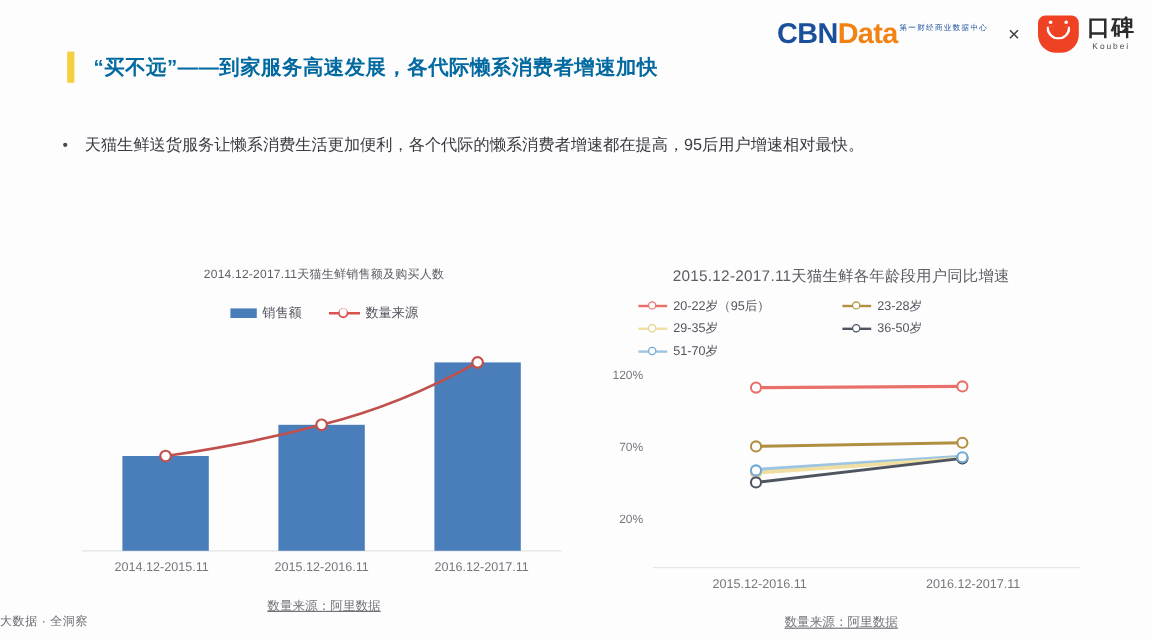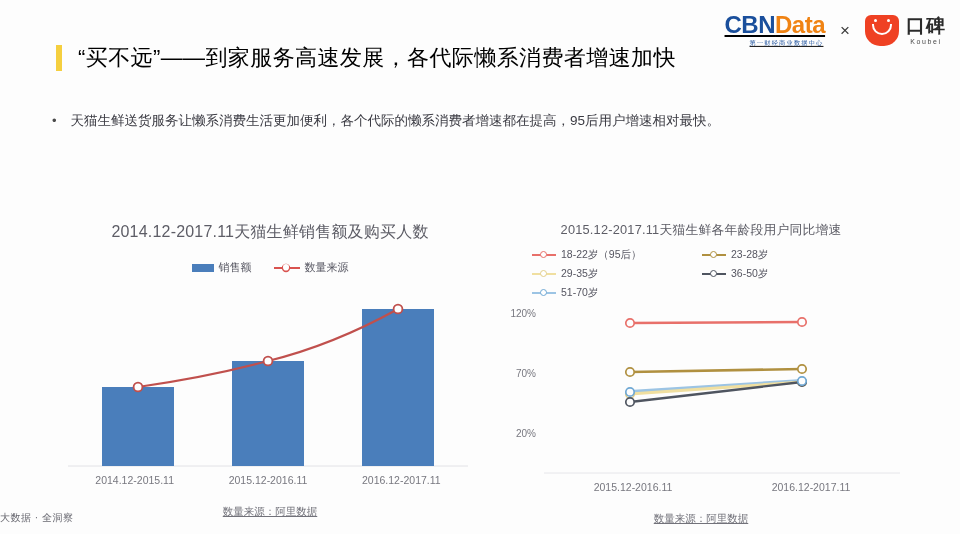--- a/index.html
+++ b/index.html
@@ -10,21 +10,21 @@
     overflow: hidden;
     position: relative;
   }
   .slide { position: absolute; inset: 0; background: #fdfdfd; }
 
   
   .logo-bar {
     position: absolute; top: 13px; right: 14px;
     display: flex; align-items: center; gap: 14px;
   }
-  .cbn-logo { display: flex; flex-direction: column; align-items: flex-end; text-decoration: underline; }
+  .cbn-logo { display: flex; flex-direction: row; align-items: flex-start; }
   .cbn-main { font-size: 24px; font-weight: bold; letter-spacing: -0.5px; line-height: 1; }
   .cbn-blue { color: #1a4f9c; }
   .cbn-orange { color: #f08313; }
   .cbn-sub {
     font-size: 6.5px; color: #1a4f9c; letter-spacing: 1.2px;
     margin-top: 2px; transform: scale(0.96);
   }
   .x-mark { font-size: 17px; color: #3b3b3b; font-weight: 300; padding: 0 1px; }
   .kb-logo { display: flex; align-items: center; gap: 7px; }
   .kb-shield {
@@ -48,38 +48,38 @@
   .kb-cn { font-size: 19px; font-weight: bold; color: #2b2b2b; line-height: 1; letter-spacing: 1px; }
   .kb-en { font-size: 7px; color: #4a4a4a; letter-spacing: 1.6px; margin-top: 3px; }
 
   
   .title-row {
     position: absolute; left: 56px; top: 43px;
     display: flex; align-items: center; gap: 16px;
   }
   .title-bar { width: 6px; height: 26px; background: #f5cf3f; }
   .title-text {
-    font-size: 22px; font-weight: normal; color: #000000;
+    font-size: 17px; font-weight: bold; color: #0369a1;
     letter-spacing: 0.4px; white-space: nowrap;
   }
 
   
   .bullet-row {
     position: absolute; left: 52px; top: 111px;
     display: flex; align-items: flex-start; gap: 14px;
   }
   .bullet-dot { font-size: 13px; color: #4a4a4a; line-height: 20px; }
   .bullet-text { font-size: 13.5px; color: #3a3a42; line-height: 20px; white-space: nowrap; }
 
   
   .chart-left  { position: absolute; left: 60px;  top: 214px; width: 420px; height: 290px; }
   .chart-right { position: absolute; left: 486px; top: 214px; width: 430px; height: 290px; }
 
   .chart-title {
-    text-align: center; font-size: 16px; color: #5d5d66;
+    text-align: center; font-size: 10px; color: #5d5d66;
     letter-spacing: 0.2px; margin-top: 8px;
   }
   .chart-title.right { font-size: 12.8px; }
 
   
   .legend-left {
     display: flex; justify-content: center; align-items: center;
     gap: 22px; margin-top: 17px;
   }
   .lg-item { display: flex; align-items: center; gap: 5px; font-size: 11px; color: #555560; }
@@ -219,21 +219,21 @@
 
   <div class="chart-right">
     <div class="chart-title right">2015.12-2017.11天猫生鲜各年龄段用户同比增速</div>
 
     <div class="legend-right">
       <div class="lg-r">
         <span class="mk">
           <i style="background:#e8706a"></i>
             <b style="border:1.6px solid #e8706a"></b>
         </span>
-        <span>18-22岁（95后）</span>
+        <span>20-22岁（95后）</span>
       </div>
       <div class="lg-r">
         <span class="mk">
           <i style="background:#b09040"></i>
             <b style="border:1.6px solid #b09040"></b>
         </span>
         <span>23-28岁</span>
       </div>
       <div class="lg-r">
         <span class="mk">

